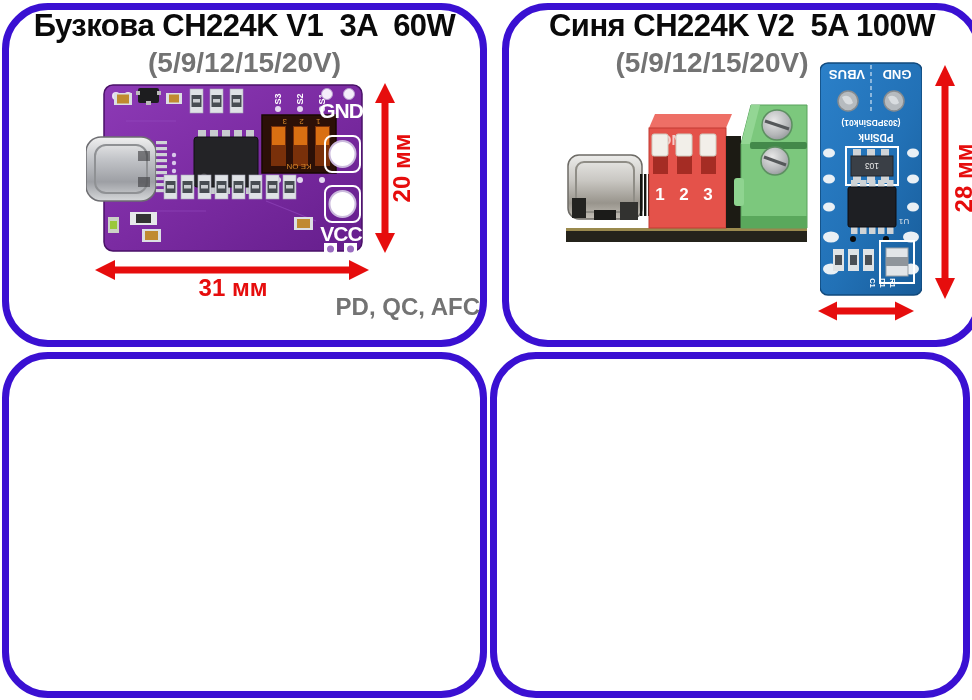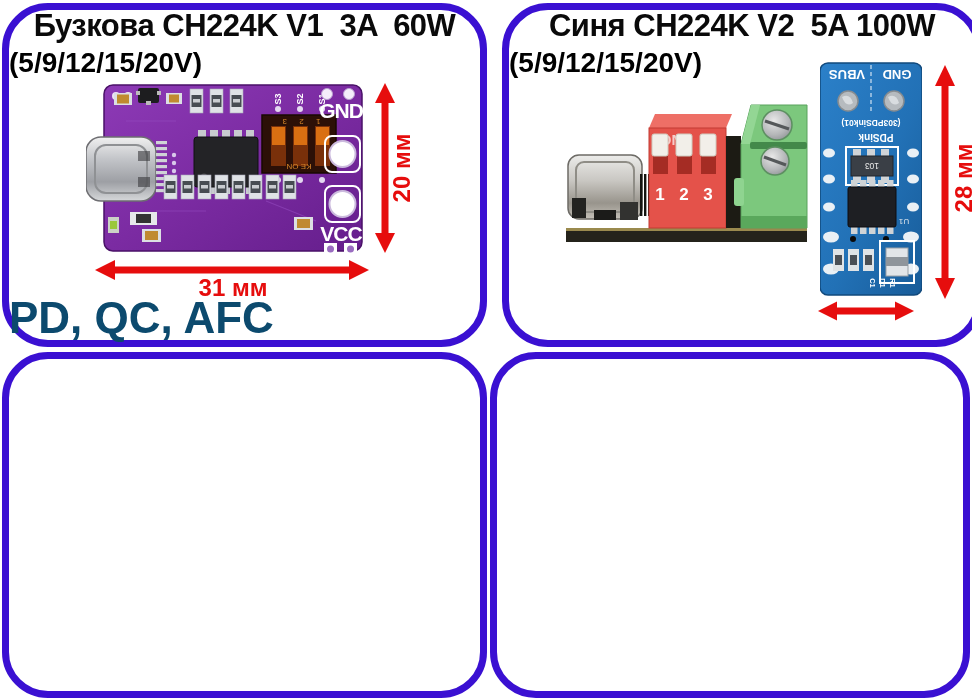--- a/index.html
+++ b/index.html
@@ -2,24 +2,24 @@
 <html><head>
 <meta charset="utf-8">
 <style>
   html,body{margin:0;padding:0;background:#ffffff;}
   .stage{position:relative;width:972px;height:700px;overflow:hidden;background:#fff;
          font-family:"Liberation Sans", sans-serif;padding-left:33px;}
   .panel{position:absolute;border:7px solid #3a10d2;border-radius:46px;background:#fff;box-sizing:border-box;}
   .panel .inner{position:absolute;left:0;top:0;right:0;bottom:0;}
   .title{position:absolute;left:0;right:0;top:-2px;text-align:center;
          font-size:31px;font-weight:bold;color:#0a0a0a;letter-spacing:-0.5px;white-space:pre;}
-  .voltage{position:absolute;top:37px;
-           font-size:28px;font-weight:bold;color:#000000;letter-spacing:0px;}
-  .protocols{position:absolute;top:283px;text-align:left;
-             font-size:44px;font-weight:bold;color:#0c4a6e;}
+  .voltage{position:absolute;top:37px;text-align:center;
+           font-size:28px;font-weight:bold;color:#737373;letter-spacing:0px;}
+  .protocols{position:absolute;top:283px;text-align:right;
+             font-size:24px;font-weight:bold;color:#737373;}
   .dim-label{position:absolute;color:#e60d0d;font-size:24px;font-weight:bold;text-align:center;white-space:pre;}
   .rot90{transform:rotate(-90deg);transform-origin:center center;}
   svg{position:absolute;display:block;}
   svg text{font-family:"Liberation Sans", sans-serif;}
 </style>
 </head>
 <body>
 
 <div class="stage">
 

